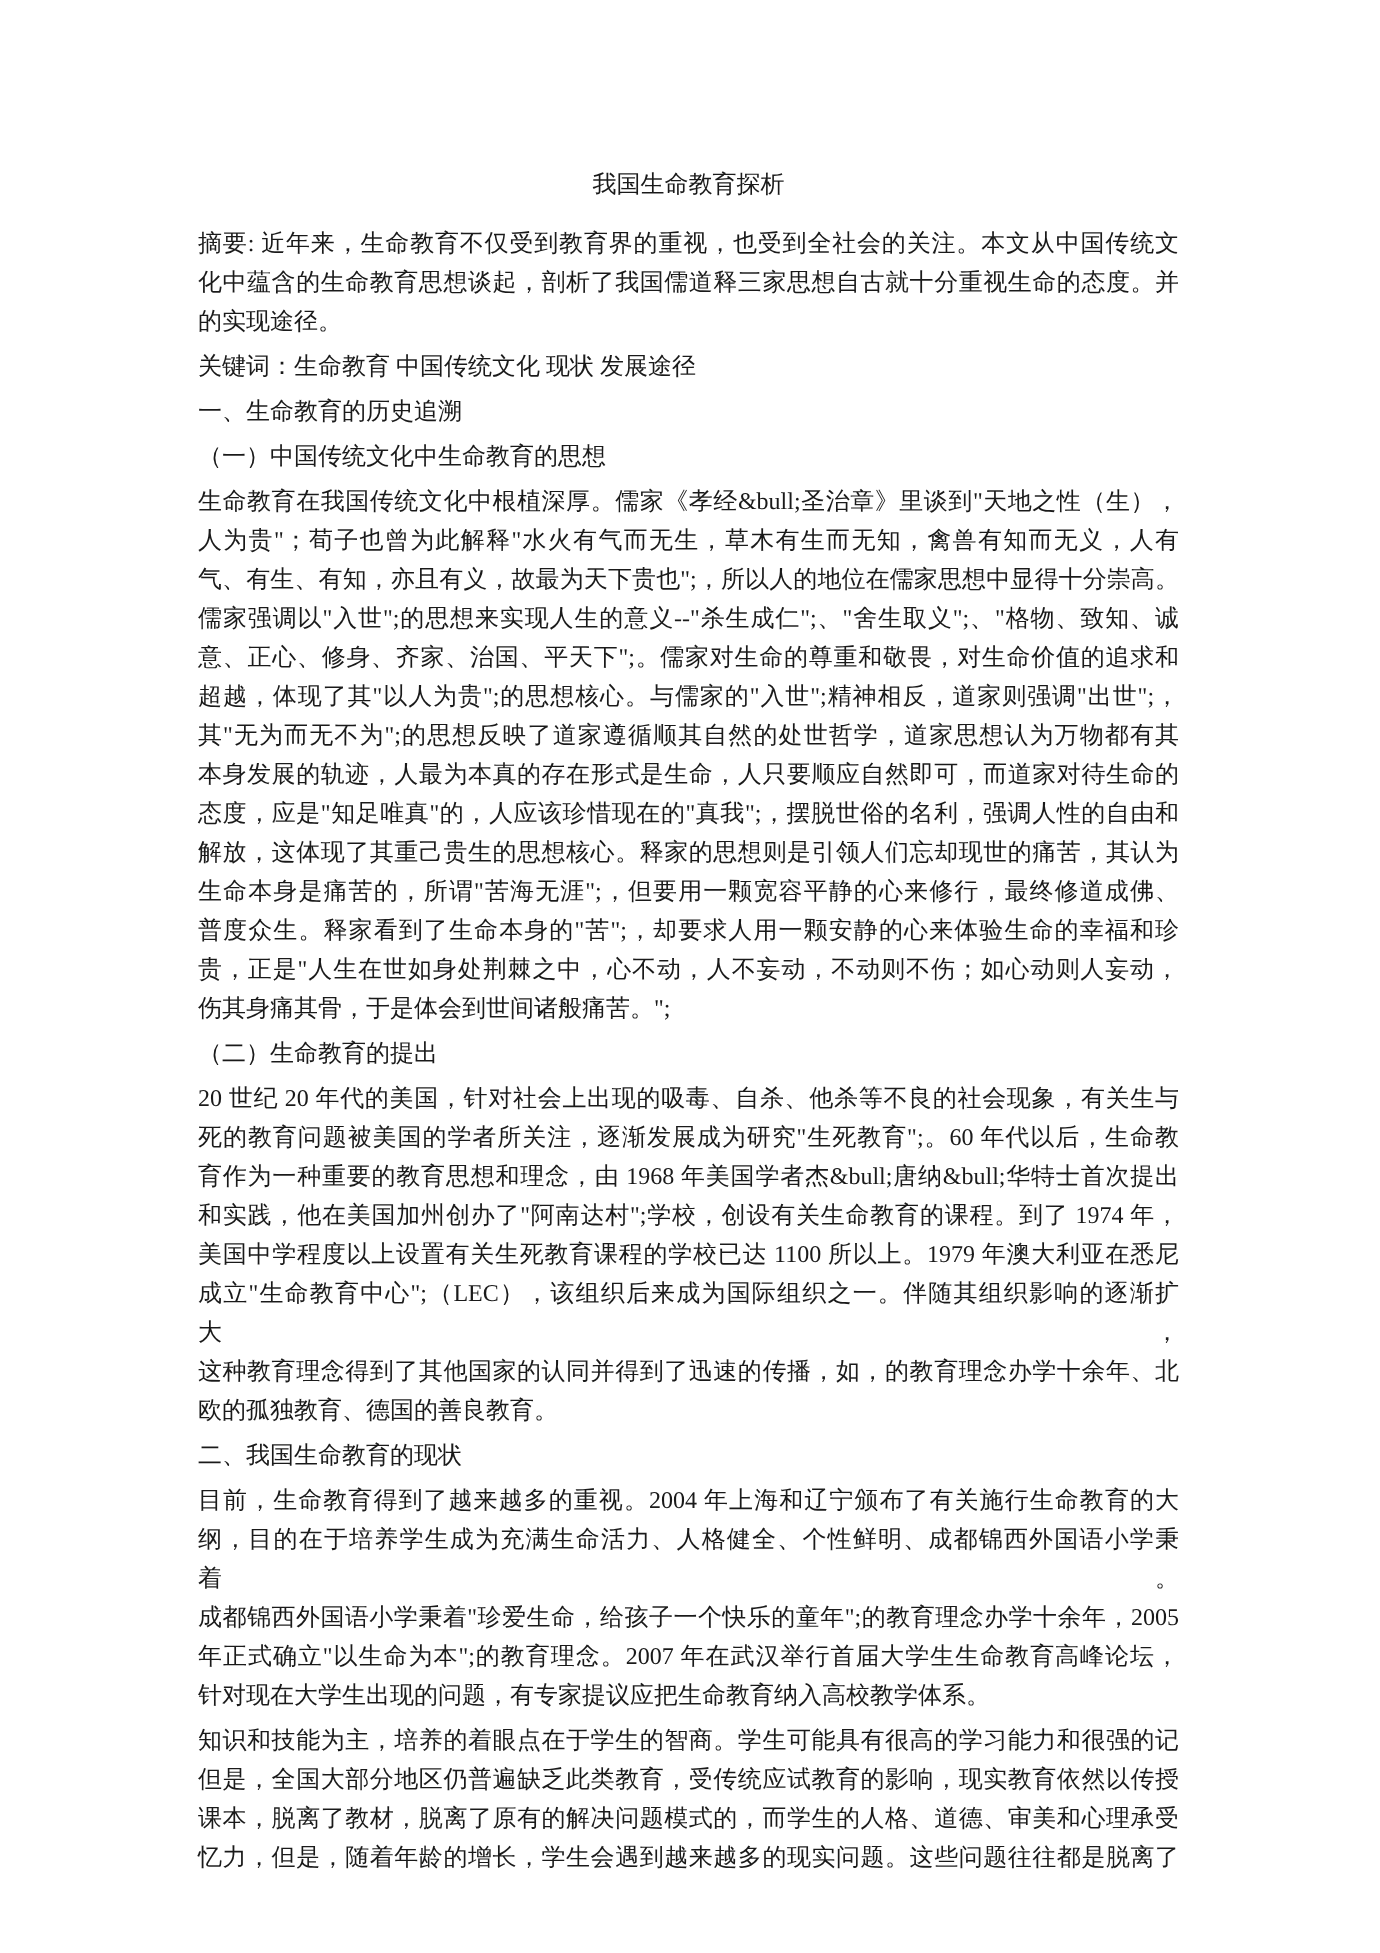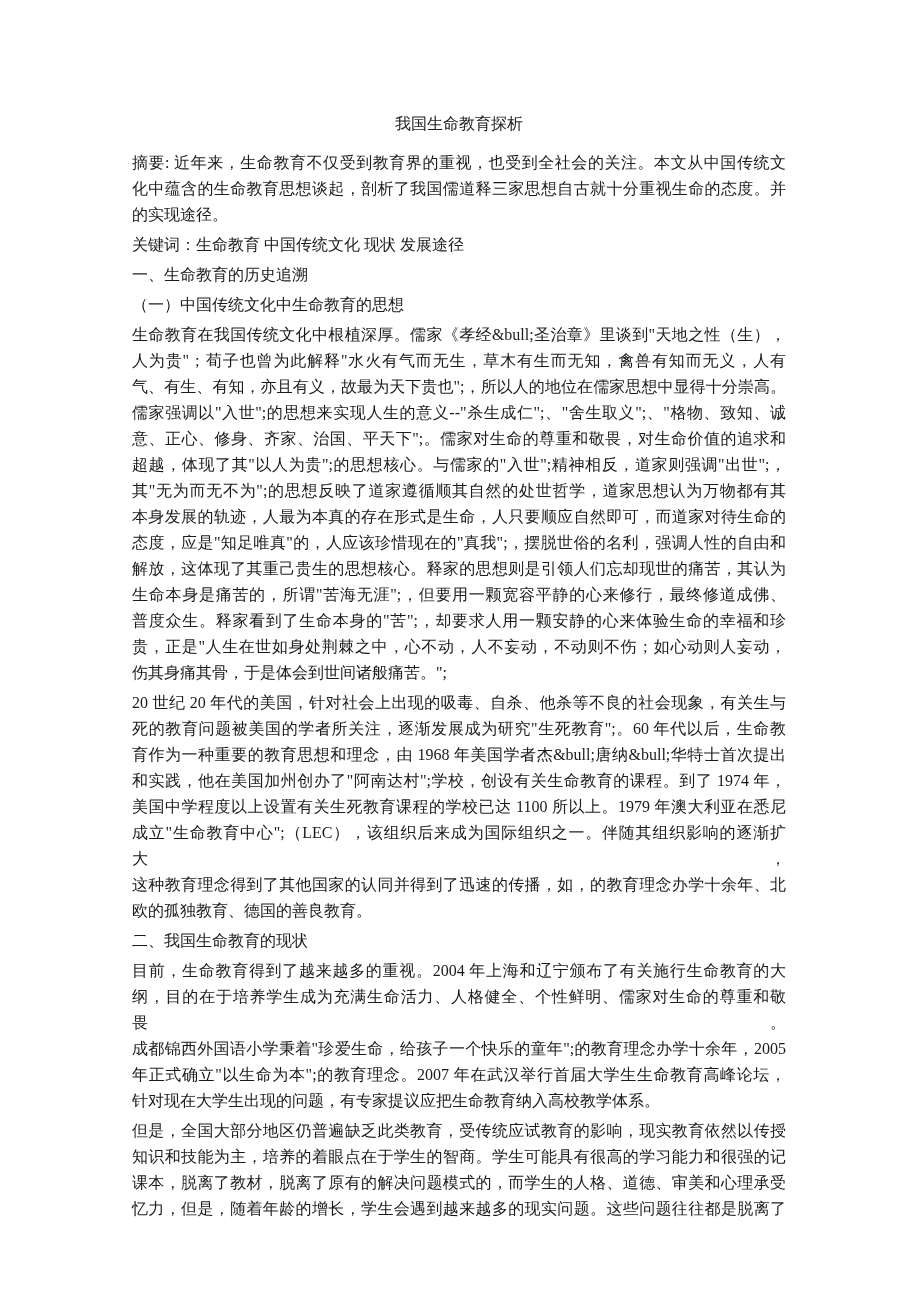--- a/index.html
+++ b/index.html
@@ -80,40 +80,43 @@
           <div class="line">其"无为而无不为";的思想反映了道家遵循顺其自然的处世哲学，道家思想认为万物都有其</div>
           <div class="line">本身发展的轨迹，人最为本真的存在形式是生命，人只要顺应自然即可，而道家对待生命的</div>
           <div class="line">态度，应是"知足唯真"的，人应该珍惜现在的"真我";，摆脱世俗的名利，强调人性的自由和</div>
           <div class="line">解放，这体现了其重己贵生的思想核心。释家的思想则是引领人们忘却现世的痛苦，其认为</div>
           <div class="line">生命本身是痛苦的，所谓"苦海无涯";，但要用一颗宽容平静的心来修行，最终修道成佛、</div>
           <div class="line">普度众生。释家看到了生命本身的"苦";，却要求人用一颗安静的心来体验生命的幸福和珍</div>
           <div class="line">贵，正是"人生在世如身处荆棘之中，心不动，人不妄动，不动则不伤；如心动则人妄动，</div>
           <div class="line">伤其身痛其骨，于是体会到世间诸般痛苦。";</div>
         </div>
         <div class="para">
+          <div class="line">（二）生命教育的提出</div>
+        </div>
+        <div class="para">
           <div class="line">20 世纪 20 年代的美国，针对社会上出现的吸毒、自杀、他杀等不良的社会现象，有关生与</div>
           <div class="line">死的教育问题被美国的学者所关注，逐渐发展成为研究"生死教育";。60 年代以后，生命教</div>
           <div class="line">育作为一种重要的教育思想和理念，由 1968 年美国学者杰&amp;bull;唐纳&amp;bull;华特士首次提出</div>
           <div class="line">和实践，他在美国加州创办了"阿南达村";学校，创设有关生命教育的课程。到了 1974 年，</div>
           <div class="line">美国中学程度以上设置有关生死教育课程的学校已达 1100 所以上。1979 年澳大利亚在悉尼</div>
           <div class="line">成立"生命教育中心";（LEC），该组织后来成为国际组织之一。伴随其组织影响的逐渐扩大，</div>
           <div class="line">这种教育理念得到了其他国家的认同并得到了迅速的传播，如，的教育理念办学十余年、北</div>
           <div class="line">欧的孤独教育、德国的善良教育。</div>
         </div>
         <div class="para">
           <div class="line">二、我国生命教育的现状</div>
         </div>
         <div class="para">
           <div class="line">目前，生命教育得到了越来越多的重视。2004 年上海和辽宁颁布了有关施行生命教育的大</div>
-          <div class="line">纲，目的在于培养学生成为充满生命活力、人格健全、个性鲜明、儒家对生命的尊重和敬畏。</div>
+          <div class="line">纲，目的在于培养学生成为充满生命活力、人格健全、个性鲜明、成都锦西外国语小学秉着。</div>
           <div class="line">成都锦西外国语小学秉着"珍爱生命，给孩子一个快乐的童年";的教育理念办学十余年，2005</div>
           <div class="line">年正式确立"以生命为本";的教育理念。2007 年在武汉举行首届大学生生命教育高峰论坛，</div>
           <div class="line">针对现在大学生出现的问题，有专家提议应把生命教育纳入高校教学体系。</div>
         </div>
         <div class="para cont">
+          <div class="line">知识和技能为主，培养的着眼点在于学生的智商。学生可能具有很高的学习能力和很强的记</div>
           <div class="line">但是，全国大部分地区仍普遍缺乏此类教育，受传统应试教育的影响，现实教育依然以传授</div>
-          <div class="line">知识和技能为主，培养的着眼点在于学生的智商。学生可能具有很高的学习能力和很强的记</div>
           <div class="line">课本，脱离了教材，脱离了原有的解决问题模式的，而学生的人格、道德、审美和心理承受</div>
           <div class="line">忆力，但是，随着年龄的增长，学生会遇到越来越多的现实问题。这些问题往往都是脱离了</div>
         </div>
       </div>
   </div>
 </div>
 
 </body></html>

